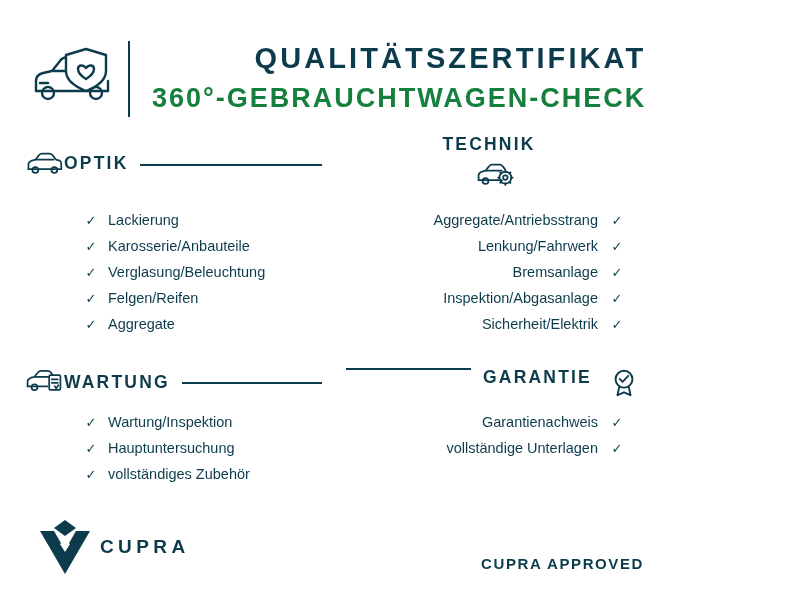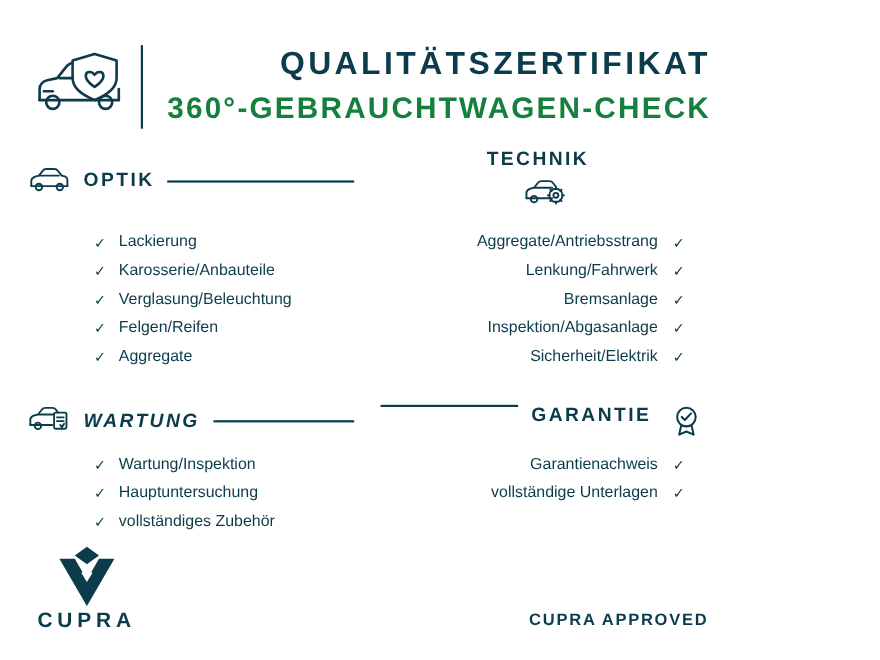--- a/index.html
+++ b/index.html
@@ -86,21 +86,21 @@
     white-space: nowrap;
   }
   .sec-rule {
     flex: 1 1 auto;
     height: 2px;
     background: #0c3c4c;
     margin: 0 12px;
     position: relative;
     top: 1px;
   }
-  .sec-label.left { margin-left: 12px; }
+  .sec-label.left { }
 
   .cols {
     display: flex;
     margin-top: 12px;
   }
   .col {
     width: 50%;
   }
   .col-left { padding-left: 58px; }
   .col-right { padding-right: 18px; }
@@ -133,21 +133,21 @@
     left: 0;
     right: 0;
     bottom: 26px;
     padding: 0 40px 0 34px;
     display: flex;
     align-items: flex-end;
     justify-content: space-between;
   }
   .cupra-mark {
     display: flex;
-    flex-direction: column;
+    flex-direction: row;
     align-items: center;
     gap: 4px;
     text-align: right;
   }
   .cupra-word {
     font-size: 19px;
     font-weight: bold;
     letter-spacing: 4.4px;
     color: #0c3c4c;
     line-height: 1;
@@ -266,21 +266,21 @@
             <span class="check">✓</span>
           </div>
       </div>
     </div>
   </div>
 
   <div class="gap-between"></div>
 
   <div class="section">
     <div style="display:flex;">
-      <div style="width:50%;display:flex;align-items:center;font-style:italic;">
+      <div style="width:50%;display:flex;align-items:center;">
         <div class="sec-icon">
           <svg width="38" height="28" viewBox="0 0 44 32" fill="none" stroke="#0c3c4c" stroke-width="2" stroke-linecap="round" stroke-linejoin="round">
             <path d="M3 21 L3 15 C3 13 5 12 7 11 L11 10 L15 5 C16 3.5 17.5 3 19 3 L26 3 C27.5 3 29 3.5 30 5 L32 8"></path>
             <path d="M3 21 L26 21"></path>
             <circle cx="11" cy="22" r="3.4"></circle>
             <path d="M12 10 L28 10"></path>
             <rect x="28" y="8" width="13" height="17" rx="1.6"></rect>
             <path d="M31 13 L38 13 M31 17 L38 17"></path>
             <path d="M34.5 21 l1.6 2.4 l2.4 -3.6"></path>
           </svg>

